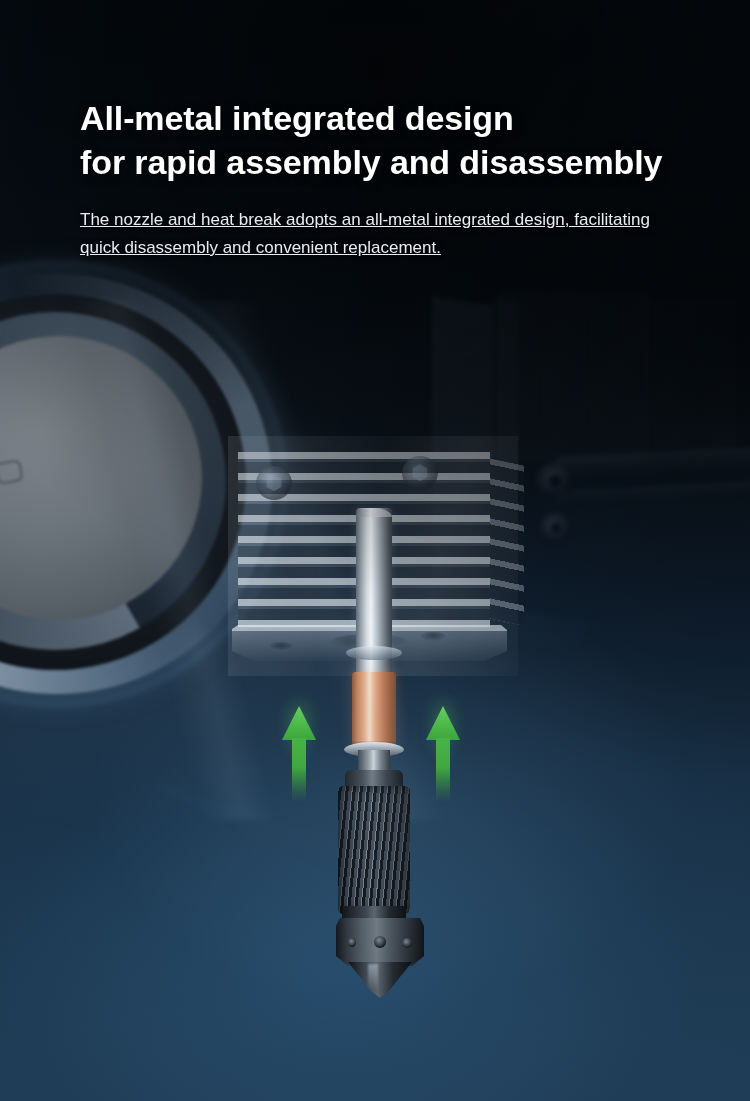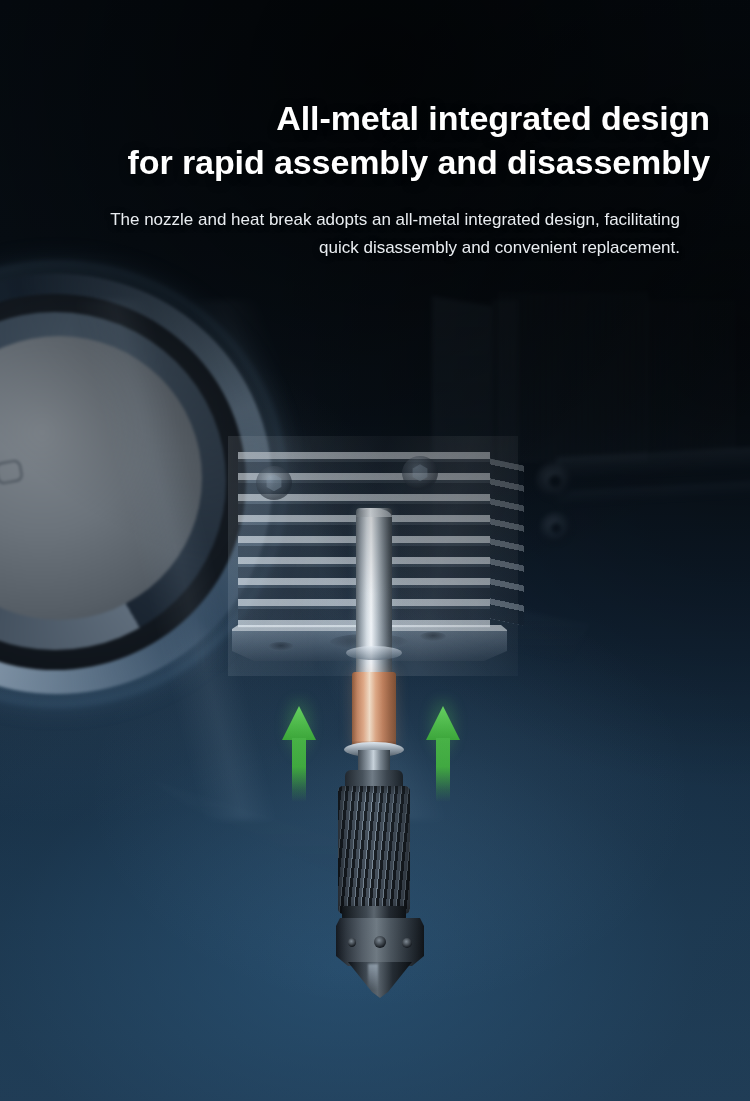--- a/index.html
+++ b/index.html
@@ -253,33 +253,34 @@
   }
   #arrow-left{left:282px;top:706px;}
   #arrow-right{left:426px;top:706px;}
 
   
   #haze{
     background:radial-gradient(420px 300px at 52% 72%, rgba(140,180,215,.10), rgba(0,0,0,0) 72%);
   }
 
   
-  #copy{position:absolute;left:80px;top:96px;width:630px;text-align:right;}
+  #copy{position:absolute;left:80px;top:96px;width:630px;}
   #headline{
     margin:0;
     font-size:34px;line-height:44px;font-weight:700;
     letter-spacing:-.1px;color:#ffffff;
     text-shadow:0 2px 10px rgba(0,0,0,.55);
     white-space:pre-line;
   }
   #subcopy{
     margin:22px 0 0 0;width:600px;
     font-size:17px;line-height:28px;font-weight:400;
     color:#e9edf1;
     text-shadow:0 1px 6px rgba(0,0,0,.5);
+    text-decoration:underline;
   }
 </style>
 </head>
 <body>
 
 <div id="page">
 
   <div class="layer" id="bg-base"></div>
   <div class="layer" id="bg-bloom"></div>
 

